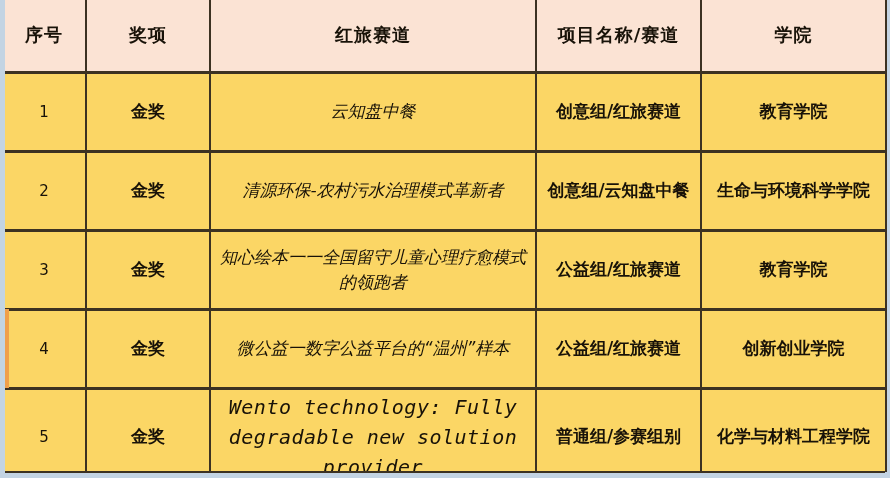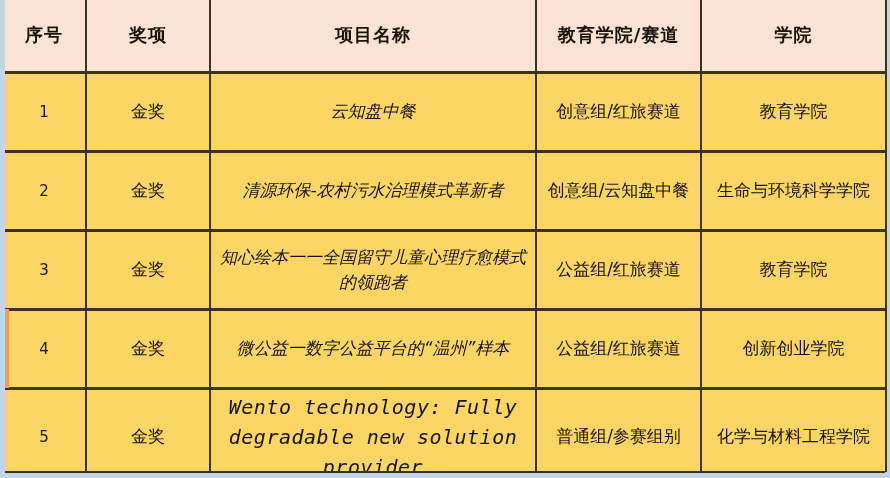--- a/index.html
+++ b/index.html
@@ -119,20 +119,21 @@
   }
   .project-text.mono {
     font-family: "DejaVu Sans Mono", "Liberation Mono", monospace;
     font-size: 20px;
     line-height: 1.5;
     letter-spacing: 0.5px;
   }
   .group-text, .college-text, .award-text {
     display: block;
     white-space: nowrap;
+    font-weight: bold;
   }
 </style>
 </head>
 <body>
 
 <div id="screen">
 
   <div class="edge-gutter"></div>
   <div class="bottom-gutter"></div>
   <div class="bottom-rule"></div>
@@ -142,22 +143,22 @@
       <col class="c-index">
       <col class="c-award">
       <col class="c-project">
       <col class="c-group">
       <col class="c-college">
     </colgroup>
     <thead>
       <tr class="header-row">
         <td>序号</td>
         <td>奖项</td>
-        <td>项目名称</td>
-        <td>教育学院/赛道</td>
+        <td>红旅赛道</td>
+        <td>项目名称/赛道</td>
         <td class="last-col">学院</td>
       </tr>
     </thead>
     <tbody id="table-body">
         <tr class="data-row">
           <td class="cell-index"><span>1</span></td>
           <td>
             <span class="award-text">金奖</span>
           </td>
           <td>

